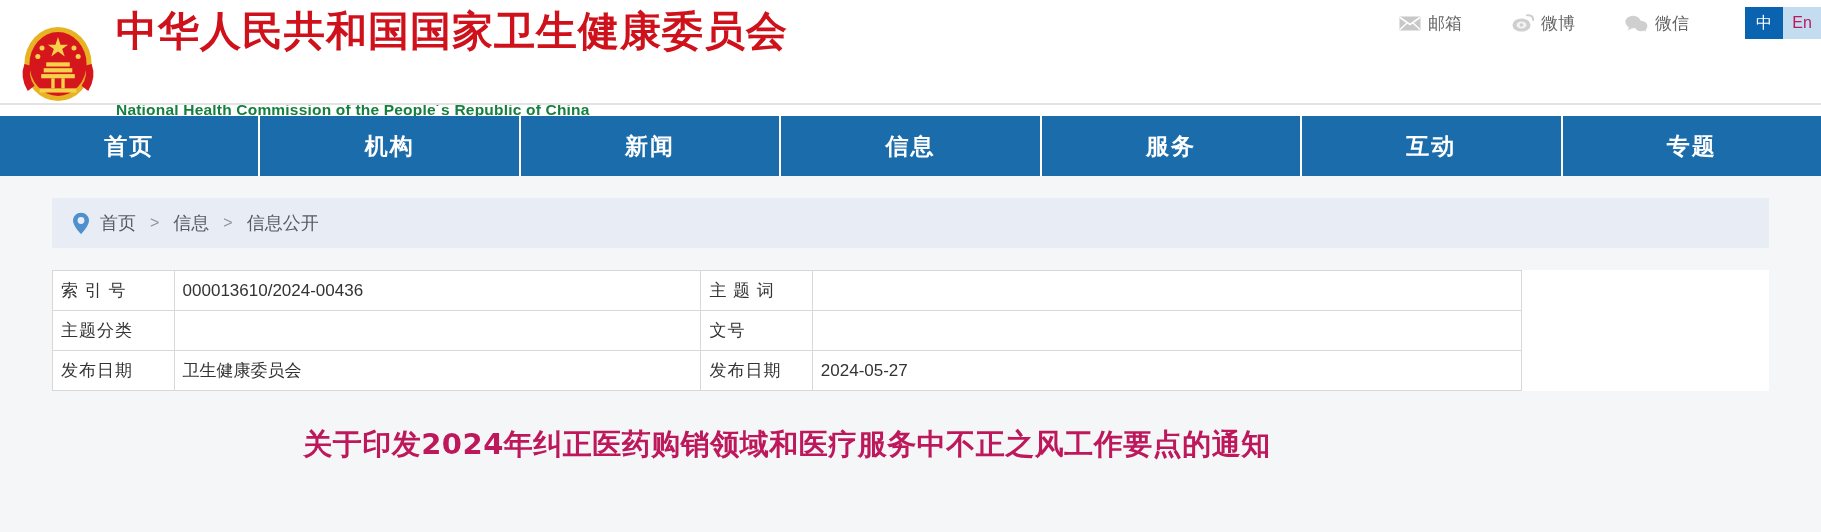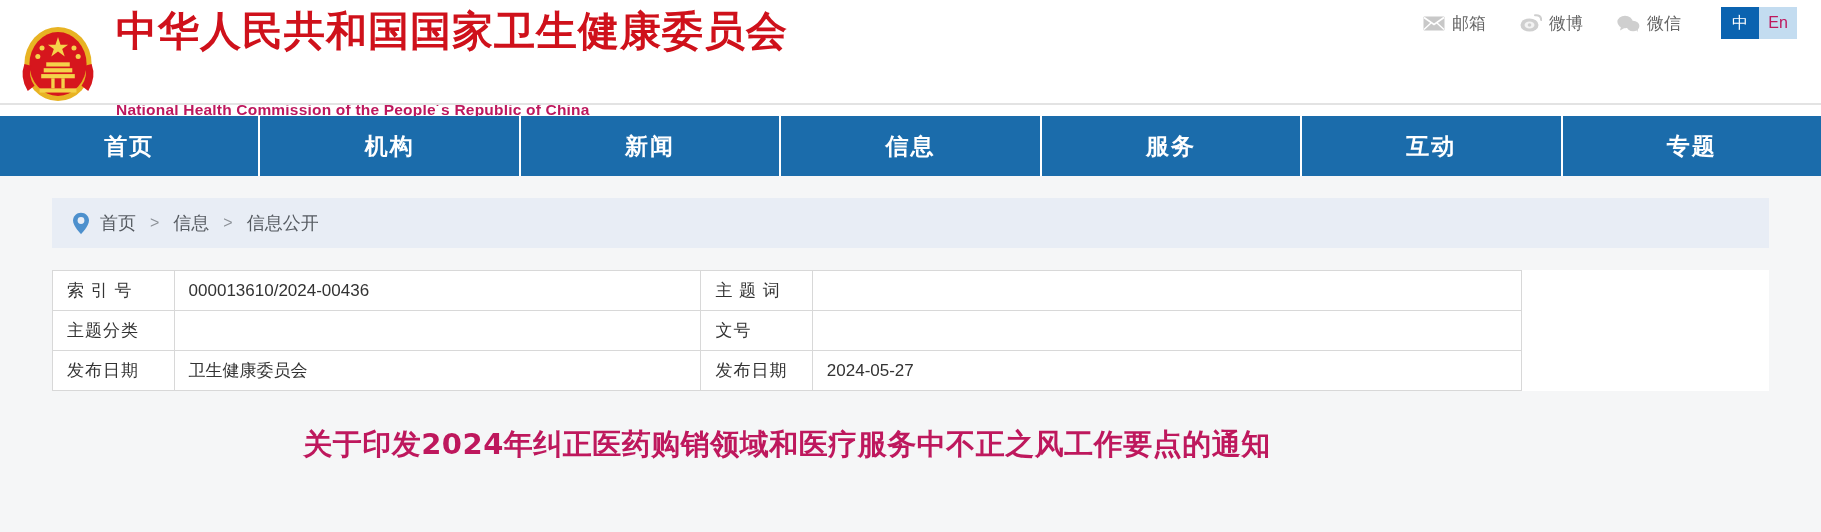--- a/index.html
+++ b/index.html
@@ -11,22 +11,21 @@
     overflow: hidden;
   }
 
   
   .top-utility {
     position: absolute;
     top: 0; right: 0;
     height: 46px;
     display: flex;
     align-items: center;
-    padding-right: 24px;
-    gap: 0px;
+    gap: 16px;
   }
   .util-link {
     display: flex;
     align-items: center;
     gap: 7px;
     margin-left: 34px;
     color: #666666;
     font-size: 17px;
     cursor: pointer;
     white-space: nowrap;
@@ -65,21 +64,21 @@
     font-size: 41px;
     font-weight: bold;
     color: #cf111b;
     letter-spacing: 1px;
     line-height: 1.15;
     white-space: nowrap;
   }
   .org-en {
     font-size: 15.5px;
     font-weight: bold;
-    color: #be185d;
+    color: #15803d;
     letter-spacing: 0.2px;
     margin-top: 6px;
     white-space: nowrap;
   }
 
   
   .header-rule {
     position: absolute;
     top: 103px; left: 0;
     width: 1821px;
@@ -145,21 +144,21 @@
     width: 1470px;
     border-collapse: collapse;
     background: #ffffff;
     table-layout: fixed;
   }
   table.meta td {
     border: 1px solid #d8d8d8;
     height: 40px;
     font-size: 17px;
     color: #333333;
-    padding: 0 14px;
+    padding: 0 8px;
     vertical-align: middle;
   }
   td.lbl { width: 120px; color: #333; letter-spacing: 1px; }
   td.val-wide { width: 520px; }
   td.lbl2 { width: 110px; letter-spacing: 1px; }
   td.val2 { width: 700px; }
 
   
   .doc-title {
     margin-top: 34px;

